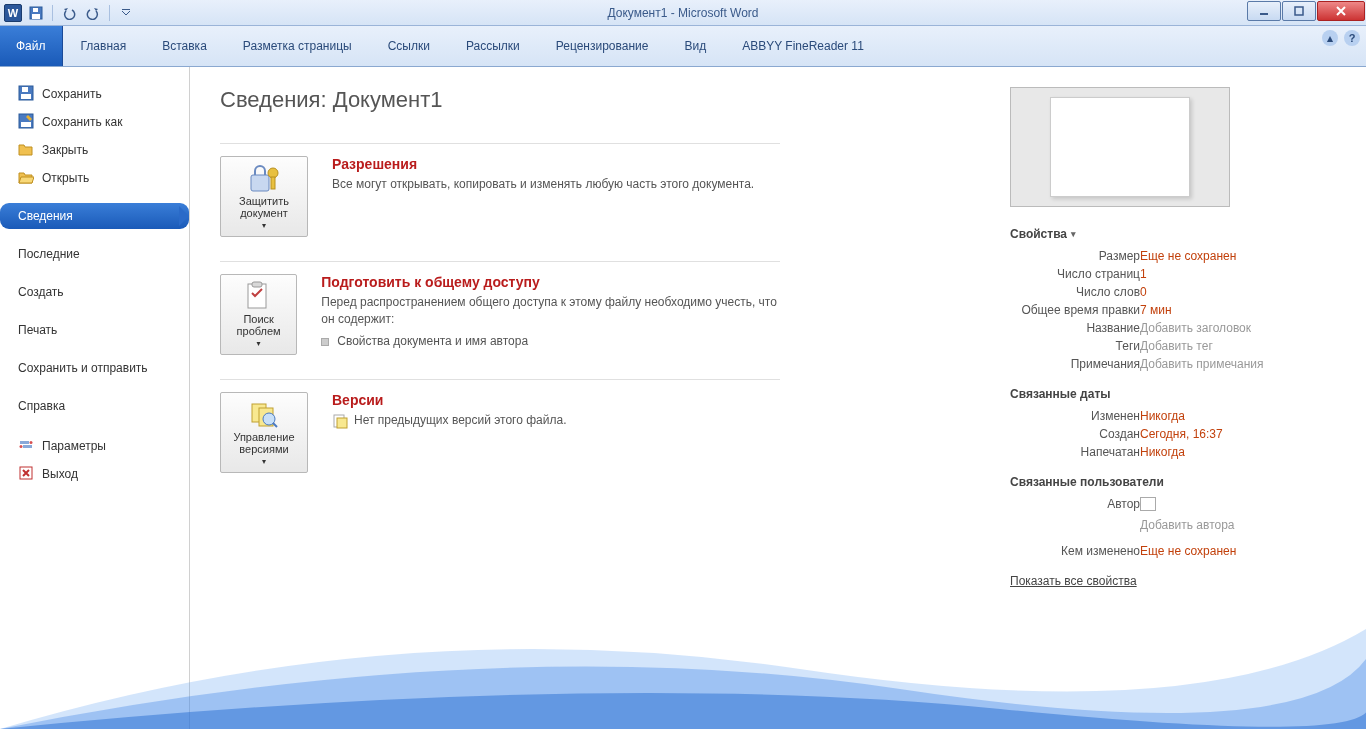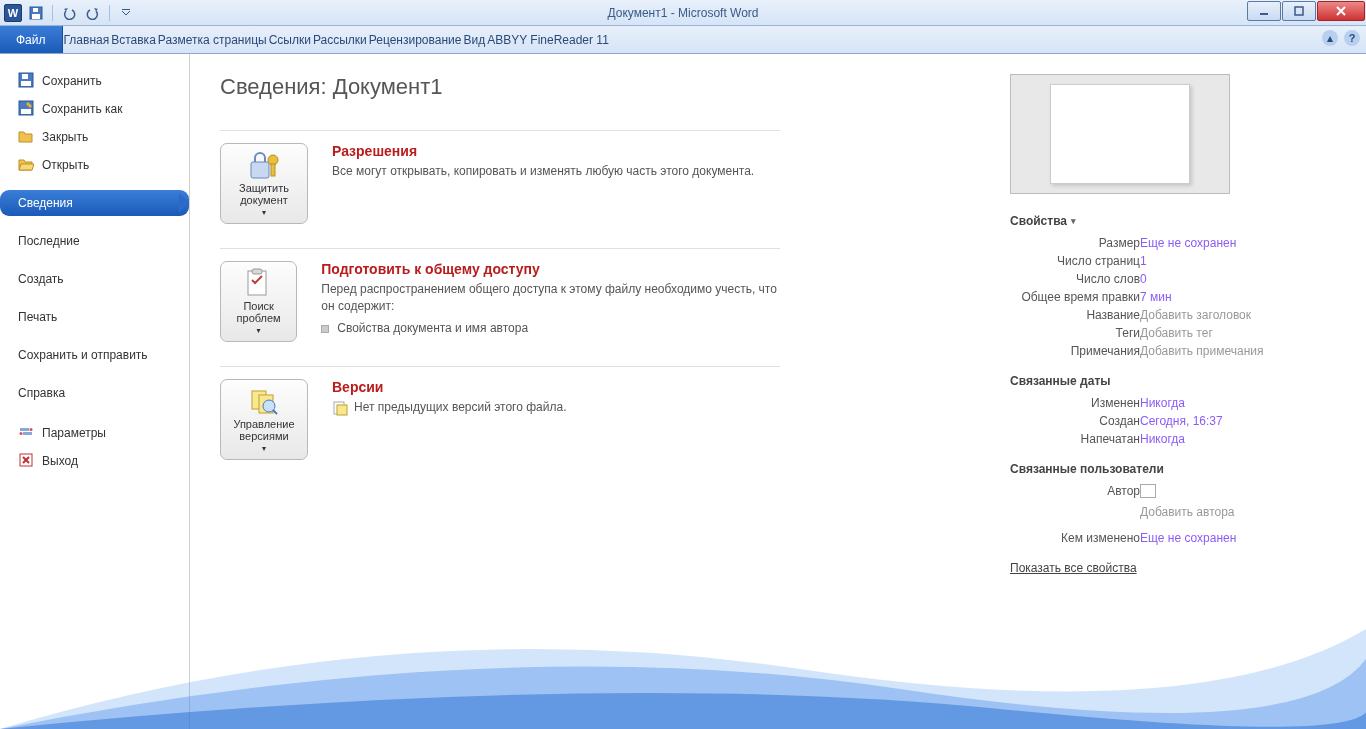--- a/index.html
+++ b/index.html
@@ -10,59 +10,59 @@
 .titlebar .qat { display: flex; align-items: center; gap: 4px; padding-left: 4px; }
 .word-logo { width: 18px; height: 18px; background: #2b579a; color: #fff; font-weight: bold; font-size: 11px; display: flex; align-items: center; justify-content: center; border-radius: 2px; border:1px solid #1a3c6e;}
 .qat-btn { width: 20px; height: 20px; display: flex; align-items: center; justify-content: center; color: #3a5a8a; cursor: pointer; }
 .qat-sep { width: 1px; height: 16px; background: #a9c0e0; margin: 0 2px; }
 .title-text { position: absolute; left: 50%; transform: translateX(-50%); font-size: 12px; color: #3a5a8a; }
 .win-controls { position: absolute; right: 0; top: 0; display: flex; }
 .win-btn { width: 34px; height: 20px; display: flex; align-items: center; justify-content: center; border: 1px solid #5a7aa8; background: linear-gradient(#e8f0fb,#c8daf2); margin-top:1px; margin-right:1px; border-radius:2px;}
 .win-btn.close { width: 48px; background: linear-gradient(#e88,#c33); border-color: #a22; color: #fff; }
 
 
-.ribbon-tabs { height: 28px; background: linear-gradient(#e8f0fb,#d6e4f6); display: flex; align-items: stretch; border-bottom: 1px solid #8aa8d0; position: relative; }
-.ribbon-tab { padding: 0 1px; display: flex; align-items: center; font-size: 12px; color: #2a4a7a; cursor: pointer; }
+.ribbon-tabs { height: 41px; background: linear-gradient(#e8f0fb,#d6e4f6); display: flex; align-items: stretch; border-bottom: 1px solid #8aa8d0; position: relative; }
+.ribbon-tab { padding: 0 18px; display: flex; align-items: center; font-size: 12px; color: #2a4a7a; cursor: pointer; }
 .ribbon-tab.file { background: linear-gradient(#3a7ed8,#1a5ab8); color: #fff; font-weight: normal; border-right: 1px solid #1a4a98; padding: 0 16px; }
 .ribbon-help { position: absolute; right: 6px; top: 4px; display: flex; gap: 6px; }
 .help-btn { width: 16px; height: 16px; border-radius: 8px; background: #b8d0f0; color: #2a4a7a; font-size: 11px; font-weight: bold; display: flex; align-items: center; justify-content: center; cursor: pointer; }
 
 
 .backstage { display: flex; height: calc(729px - 50px); }
 .bs-nav { width: 190px; background: #fff; border-right: 1px solid #d0d0d0; padding-top: 12px; }
 .bs-item { padding: 6px 18px; display: flex; align-items: flex-end; gap: 8px; cursor: pointer; color: #333; font-size: 12px; }
 .bs-item.sel { background: linear-gradient(#3a7ed8,#1a5ab8); color: #fff; position: relative; border-radius: 9px; }
 .bs-item.sel::after { content: ""; position: absolute; right: -10px; top: 50%; transform: translateY(-50%); border: 10px solid transparent; border-left-color: #2a6ac8; }
 .bs-sep { height: 12px; }
 .bs-icon { width: 16px; height: 16px; display: inline-flex; align-items: center; justify-content: center; }
 
 
 .bs-main { flex: 1; display: flex; padding: 20px 0 0 30px; position: relative; }
 .bs-center { width: 560px; }
 .bs-title { font-size: 22px; color: #555; margin-bottom: 30px; }
 .section { display: flex; gap: 24px; padding: 12px 0 24px 0; border-top: 1px solid #e0e0e0; }
 .section:first-of-type { border-top: none; }
-.big-btn { width: 88px; min-height: 74px; border: 1px solid #b8b8b8; border-radius: 7px; background: linear-gradient(#fdfdfd,#e8e8e8); display: flex; flex-direction: column; align-items: center; justify-content: center; gap: 2px; font-size: 11px; color: #333; text-align: center; padding: 6px 4px; cursor: pointer; }
+.big-btn { width: 88px; min-height: 74px; border: 1px solid #b8b8b8; border-radius: 2px; background: linear-gradient(#fdfdfd,#e8e8e8); display: flex; flex-direction: column; align-items: center; justify-content: center; gap: 2px; font-size: 11px; color: #333; text-align: center; padding: 6px 4px; cursor: pointer; }
 .big-btn .big-icon { font-size: 28px; line-height: 1; }
 .sec-body h3 { font-size: 14px; font-weight: bold; color: #b91c1c; margin-bottom: 4px; }
 .sec-body p { font-size: 12px; color: #555; line-height: 1.4; }
 .sec-body .bullet { display: flex; gap: 8px; margin-top: 6px; font-size: 12px; color: #555; }
 .sec-body .bullet .sq { width: 8px; height: 8px; background: #ccc; border: 1px solid #aaa; margin-top: 4px; flex-shrink: 0; }
 .ver-icon { width: 16px; height: 16px; display:inline-block; vertical-align:middle; margin-right:6px;}
 
 
 .bs-right { position: absolute; left: 820px; top: 20px; width: 300px; }
 .preview { width: 220px; height: 120px; border: 1px solid #bbb; background: #e8e8e8; display: flex; align-items: center; justify-content: center; margin-bottom: 20px; }
 .preview-page { width: 140px; height: 100px; background: #fff; border: 1px solid #ccc; box-shadow: 2px 2px 4px rgba(0,0,0,0.15); }
 .preview-ribbon { position:absolute; width:218px; height:20px; background:linear-gradient(#f0eadf,#e6dfcf); top:21px; left:821px; border-bottom:1px solid #ccc;}
 .prop-header { font-size: 12px; font-weight: bold; color: #444; margin: 14px 0 6px 0; display: flex; align-items: center; gap: 4px; cursor: pointer; }
 .prop-header .dd { font-size: 9px; color: #666; }
 .prop-row { display: flex; font-size: 12px; padding: 2px 0; }
 .prop-label { width: 130px; color: #555; text-align: right; }
-.prop-val { color: #8b5cf6; }
+.prop-val { color: #c2410c; }
 .prop-val.ph { color: #999; font-style: normal; cursor: text; }
 .show-all { font-size: 12px; color: #444; text-decoration: underline; margin-top: 14px; cursor: pointer; display: inline-block; }
 .author-box { width: 16px; height: 14px; border: 1px solid #aaa; background: #fff; display:inline-block; }
 
 
 .swoosh { position: absolute; bottom: 0; left: 0; width: 1366px; height: 140px; pointer-events: none; overflow: hidden; }
 .swoosh svg { width: 100%; height: 100%; }
 
 
 svg { display: block; }

